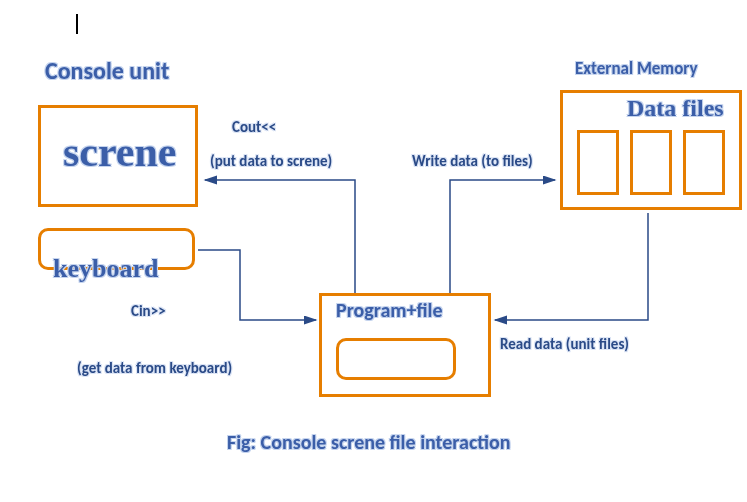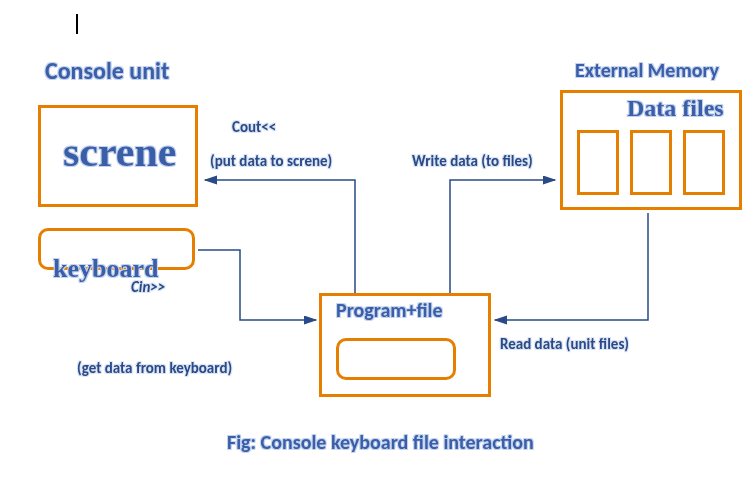--- a/index.html
+++ b/index.html
@@ -47,21 +47,21 @@
     background: #000;
   }
 </style>
 </head>
 <body>
 
 <div class="cursor"></div>
 
 <div class="wordart" style="left:45px; top:56px; font-size:24px;">Console unit</div>
 
-<div class="wordart" style="left:575px; top:58px; font-size:20px;">External Memory</div>
+<div class="wordart" style="left:575px; top:58px; font-size:17px;">External Memory</div>
 
 <div class="box" style="left:38px; top:105px; width:160px; height:102px;"></div>
 <div class="wordart" style="left:63px; top:128px; font-size:42px; font-family: 'Times New Roman', serif;">screne</div>
 
 <div class="box" style="left:38px; top:228px; width:157px; height:42px; border-radius:10px;"></div>
 <div class="wordart" style="left:53px; top:230px; font-size:26px; font-family: 'Times New Roman', serif; margin-top: 24px;">keyboard</div>
 
 <div class="box" style="left:560px; top:90px; width:182px; height:120px;"></div>
 <div class="wordart" style="left:595px; top:95px; font-size:24px; font-family: 'Times New Roman', serif; margin-left: 32px;">Data files</div>
 <div class="box" style="left:577px; top:130px; width:42px; height:65px;"></div>
@@ -70,26 +70,26 @@
 
 <div class="box" style="left:319px; top:293px; width:172px; height:104px;"></div>
 <div class="wordart" style="left:336px; top:298px; font-size:20px;">Program+file</div>
 <div class="box" style="left:336px; top:338px; width:120px; height:42px; border-radius:10px;"></div>
 
 <div class="label" style="left:232px; top:118px;">Cout&lt;&lt;</div>
 <div class="label" style="left:210px; top:152px;">(put data to screne)</div>
 
 <div class="label" style="left:412px; top:152px;">Write data (to files)</div>
 
-<div class="label" style="left:131px; top:278px;font-style:italic;">Cin&gt;&gt;</div>
+<div class="label" style="left:131px; top:302px;">Cin&gt;&gt;</div>
 <div class="label" style="left:77px; top:327px;margin-top:32px;">(get data from keyboard)</div>
 
 <div class="label" style="left:500px; top:335px;">Read data (unit  files)</div>
 
-<div class="wordart" style="left:227px; top:430px; font-size:20px;">Fig: Console  keyboard  file interaction</div>
+<div class="wordart" style="left:227px; top:430px; font-size:20px;">Fig: Console  screne  file interaction</div>
 
 <svg width="747" height="502" style="position:absolute; left:0; top:0; pointer-events:none;">
   <defs>
     <marker id="ah" markerWidth="10" markerHeight="10" refX="8" refY="3" orient="auto">
       <path d="M0,0 L9,3 L0,6 Z" fill="#2a4a87"></path>
     </marker>
   </defs>
 
   <path d="M 355 293 L 355 180 L 205 180" stroke="#2a4a87" stroke-width="1.5" fill="none" marker-end="url(#ah)"></path>
 

